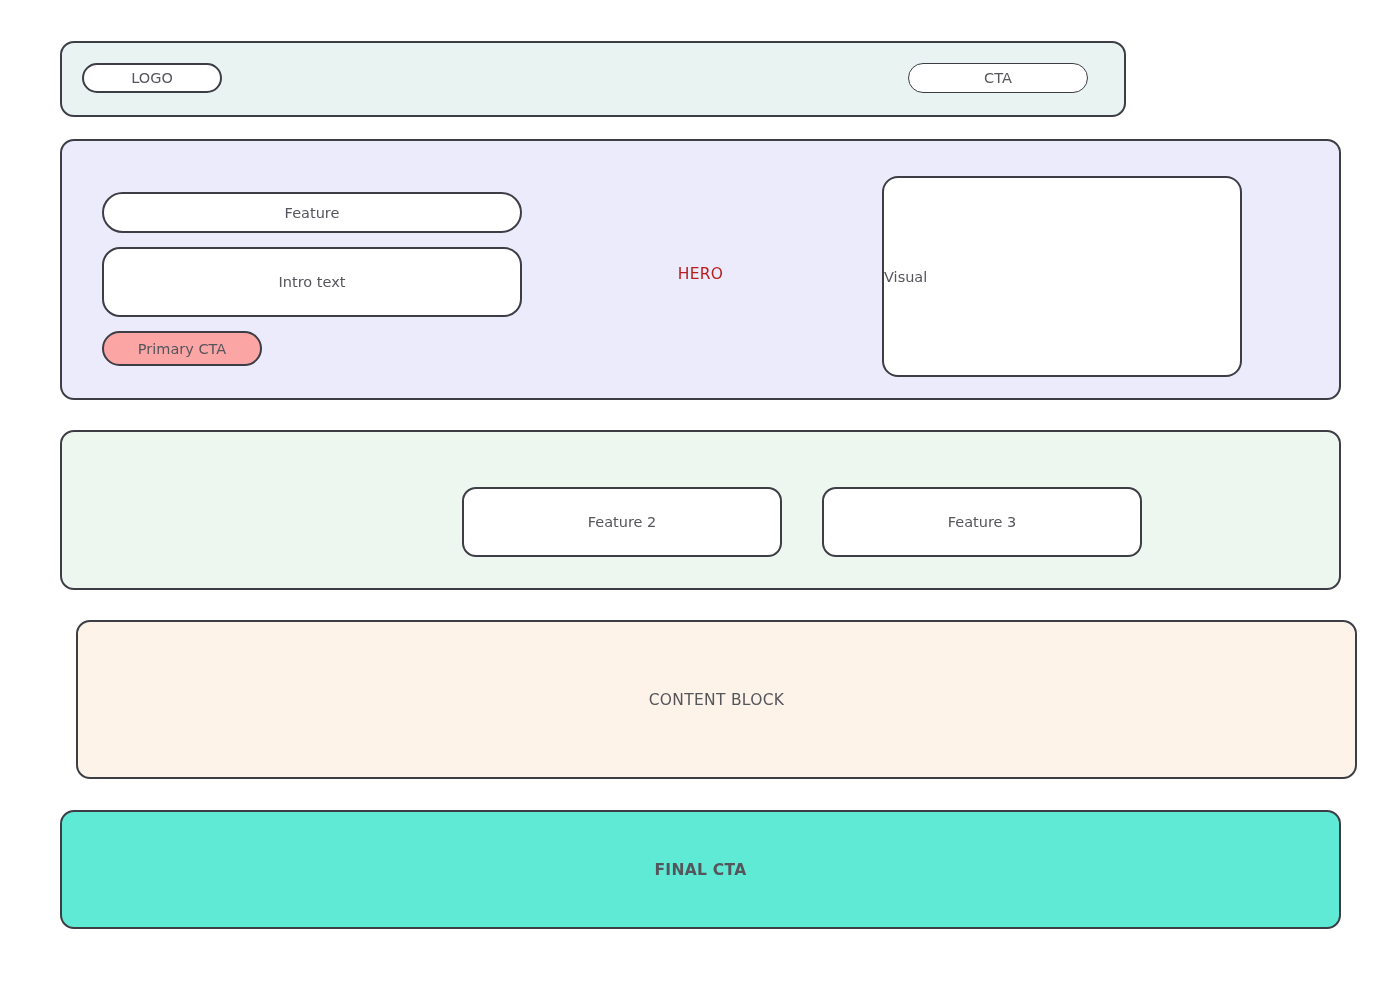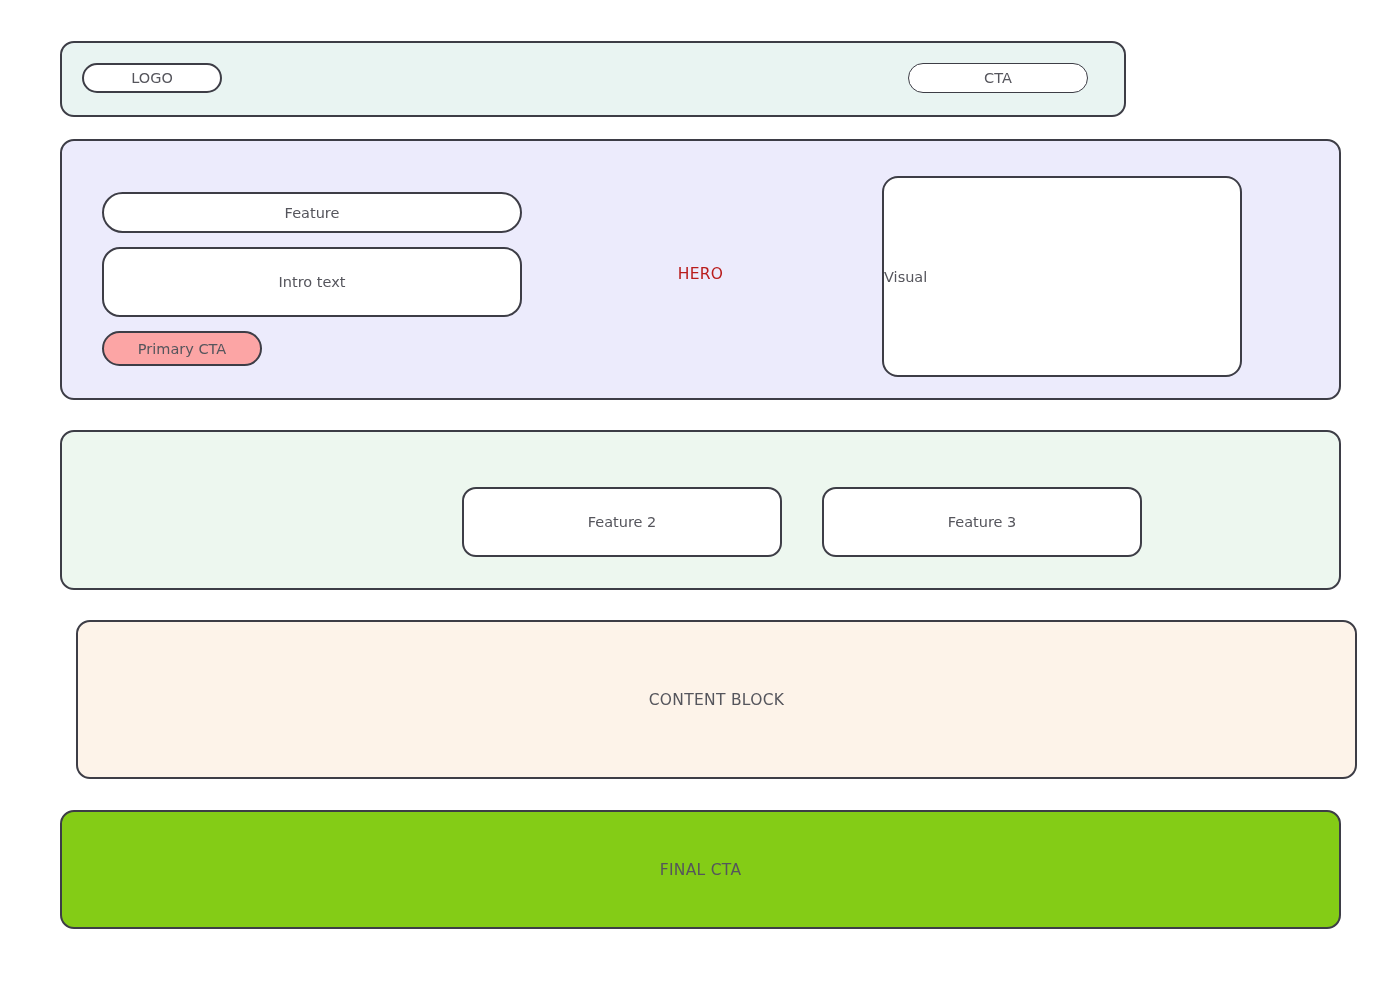--- a/index.html
+++ b/index.html
@@ -185,23 +185,24 @@
     justify-content: center;
     margin-left: 16px;
   }
 
   
   #final-cta-section {
     left: 60px;
     top: 810px;
     width: 1281px;
     height: 119px;
-    background: #84cc16;
-    border-radius: 14px;
-    justify-content: center;
+    background: #5eead4;
+    border-radius: 14px;
+    justify-content: center;
+    font-weight: bold;
   }
 </style>
 </head>
 <body>
 
 <div class="canvas">
 
   <div class="section" id="header-section">
     <div class="pill" id="logo-pill">
       <span>LOGO</span>

